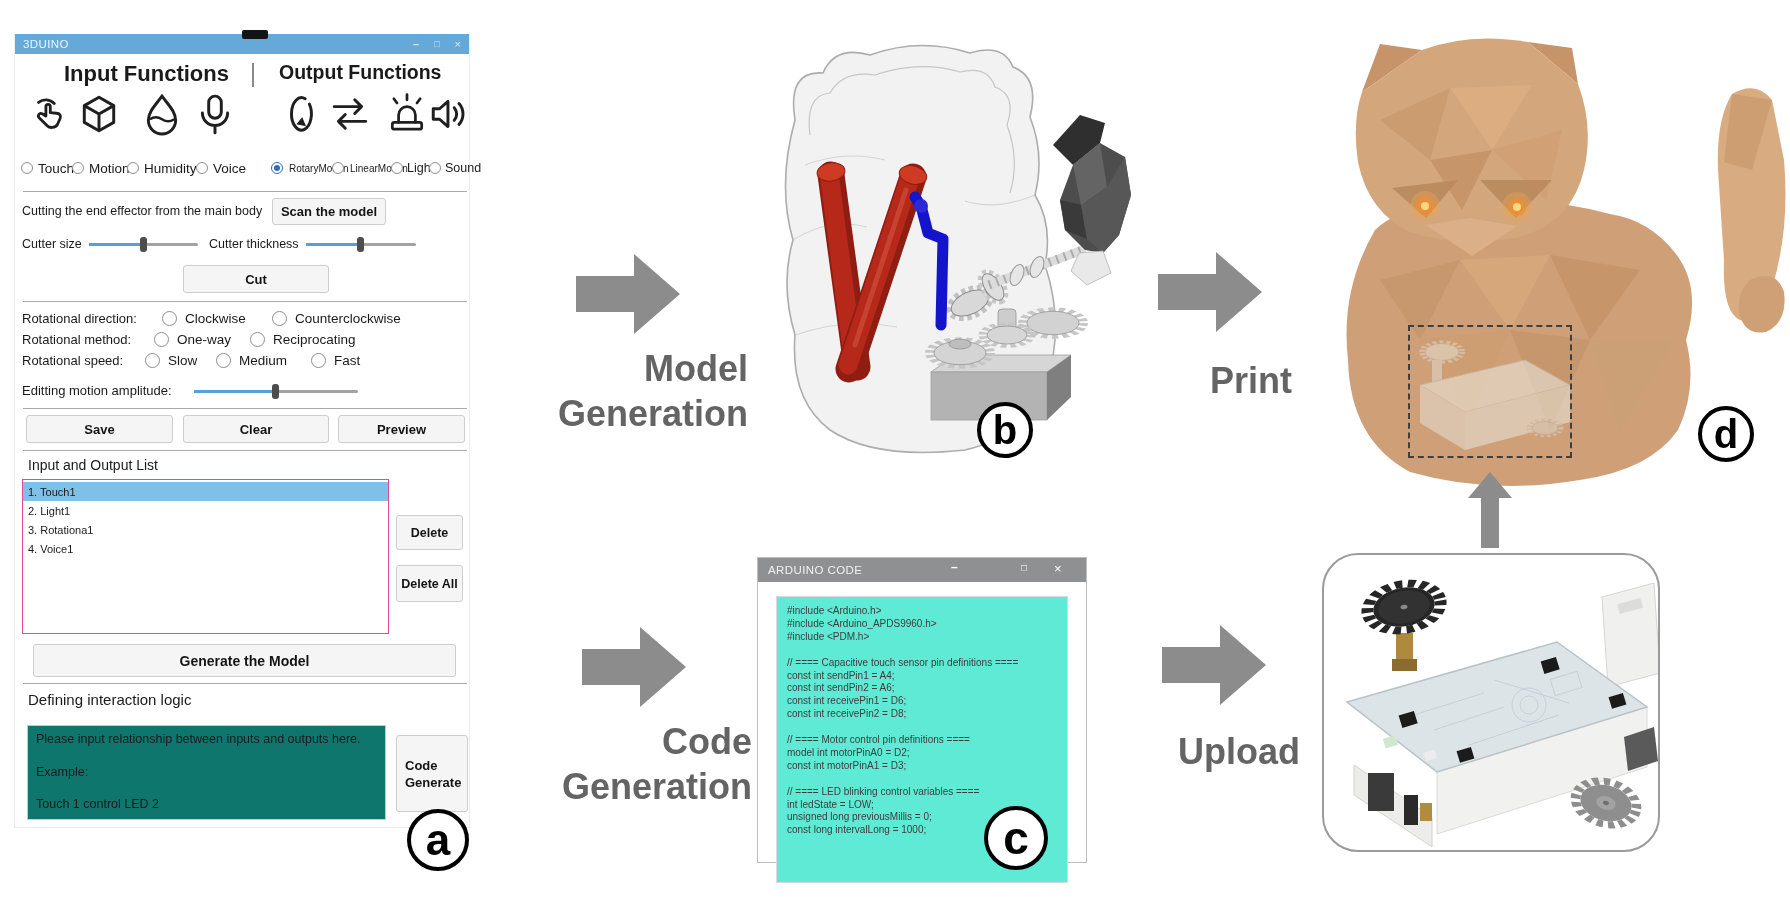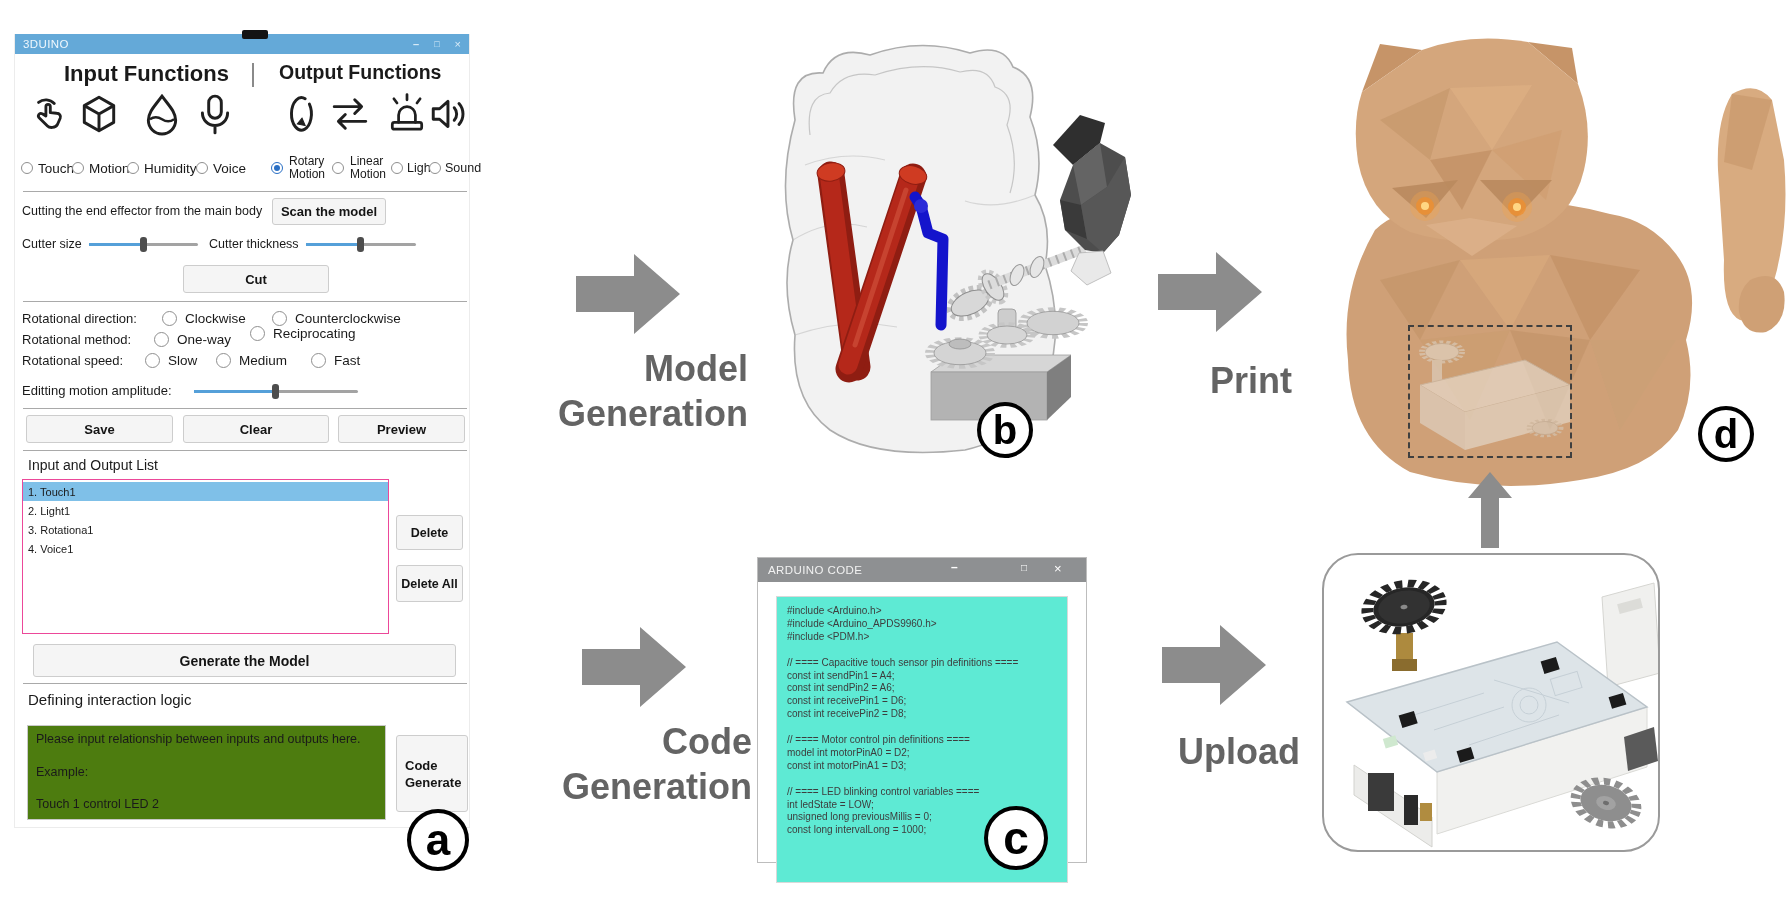--- a/index.html
+++ b/index.html
@@ -10,21 +10,21 @@
 .tbar{position:absolute;left:0;top:0;right:0;display:flex;align-items:center}
 .btn{position:absolute;display:flex;align-items:center;justify-content:center;background:#f5f5f5;border:1px solid #cdcdcd;border-radius:3px;font-weight:700;color:#141414;font-size:13px}
 .hr{position:absolute;left:8px;width:444px;border-top:1.5px solid #a9a9a9}
 .radio{display:inline-block;border:1px solid #8f8f8f;border-radius:50%;background:#fff;position:relative;flex:none}
 .r12{width:12px;height:12px}
 .r15{width:15px;height:15px}
 .radio.sel{border-color:#2a6fc4}
 .radio.sel::after{content:"";position:absolute;inset:2px;border-radius:50%;background:#2a6fc4}
 .ritem{position:absolute;display:flex;align-items:center;gap:6px}
 .rlbl{font-size:13.5px;white-space:nowrap}
-.rlbl2{display:flex;flex-direction:column;font-size:12px;line-height:13px;white-space:nowrap}
+.rlbl2{display:flex;flex-direction:row;font-size:10px;line-height:13px;white-space:nowrap}
 .lbl{position:absolute;font-size:13px;white-space:nowrap}
 .slider{position:absolute;height:3px;background:#a3a3a3;border-radius:2px}
 .sfill{position:absolute;left:0;top:0;bottom:0;background:#55a0d9}
 .sthumb{position:absolute;top:-6px;width:7px;height:15px;margin-left:-4px;background:#4d4d4d;border-radius:3px}
 .plabel{position:absolute;border:4px solid #000;border-radius:50%;background:#fff;display:flex;align-items:center;justify-content:center;font-weight:700;z-index:6;font-size:42px;color:#000}
 .steplabel{position:absolute;text-align:right;font-weight:700;color:#646464;font-size:36px;line-height:45px;white-space:nowrap;z-index:2}
 .listitem{height:19px;display:flex;align-items:center;padding-left:5px;font-size:11px}
 .listitem.sel{background:#7fc0e8}
 .codeline{font-size:10px;line-height:12.9px;white-space:pre;color:#3d3d3d;min-height:12.9px}
 .icon{position:absolute;width:42px;height:44px}
@@ -150,21 +150,21 @@
   <div class="ritem" style="left:257px;top:273px;height:22px;gap:8px">
     <span class="radio r15"></span>
       <span class="rlbl">Counterclockwise</span>
   </div>
 
   <span class="lbl" style="left:7px;top:298px">Rotational method:</span>
   <div class="ritem" style="left:139px;top:294px;height:22px;gap:8px">
     <span class="radio r15"></span>
       <span class="rlbl">One-way</span>
   </div>
-  <div class="ritem" style="left:235px;top:288px;height:22px;gap:8px">
+  <div class="ritem" style="left:235px;top:294px;height:22px;gap:8px">
     <span class="radio r15"></span>
       <span class="rlbl">Reciprocating</span>
   </div>
 
   <span class="lbl" style="left:7px;top:319px">Rotational speed:</span>
   <div class="ritem" style="left:130px;top:315px;height:22px;gap:8px">
     <span class="radio r15"></span>
       <span class="rlbl">Slow</span>
   </div>
   <div class="ritem" style="left:201px;top:315px;height:22px;gap:8px">
@@ -198,21 +198,21 @@
     <div class="listitem">4. Voice1</div>
   </div>
   <div class="btn" style="left:381px;top:481px;width:67px;height:35px;font-size:12.5px">Delete</div>
   <div class="btn" style="left:381px;top:531px;width:67px;height:37px;font-size:12.5px">Delete All</div>
 
   <div class="btn" style="left:18px;top:610px;width:423px;height:33px;font-size:14px">Generate the Model</div>
 
   <div class="hr" style="top:649px"></div>
 
   <span class="lbl" style="left:13px;top:657px;font-size:15px">Defining interaction logic</span>
-  <div class="p" style="left:12px;top:691px;width:359px;height:95px;border:1px solid #c9c9c9;background:#4d7c0f;padding:6px 26px;font-size:12.5px">
+  <div class="p" style="left:12px;top:691px;width:359px;height:95px;border:1px solid #c9c9c9;background:#0f766e;padding:6px 26px;font-size:12.5px">
     <div style="position:absolute;top:6px;left:8px;white-space:nowrap">Please input relationship between inputs and outputs here.</div>
     <div style="position:absolute;top:39px;left:8px">Example:</div>
     <div style="position:absolute;top:71px;left:8px">Touch 1 control LED 2</div>
   </div>
   <div class="btn" style="left:381px;top:701px;width:72px;height:77px;flex-direction:column;align-items:flex-start;padding-left:8px;line-height:17px">
     <span>Code</span>
     <span>Generate</span>
   </div>
 </div>
 

